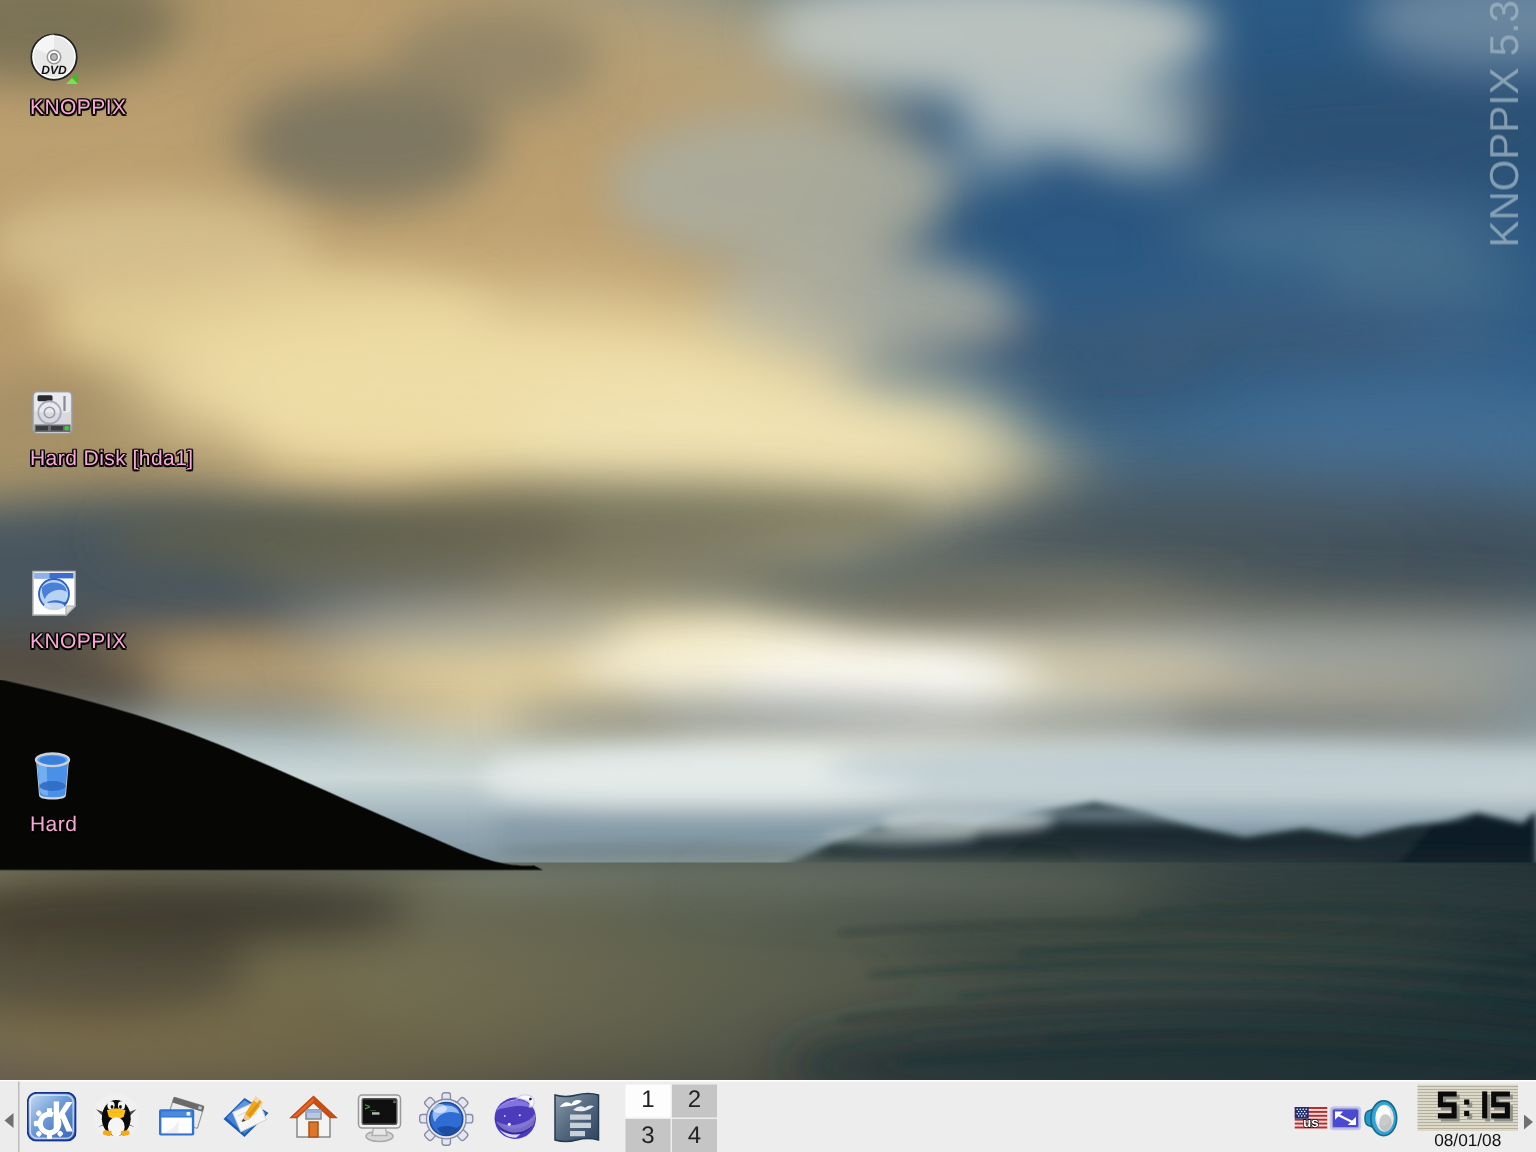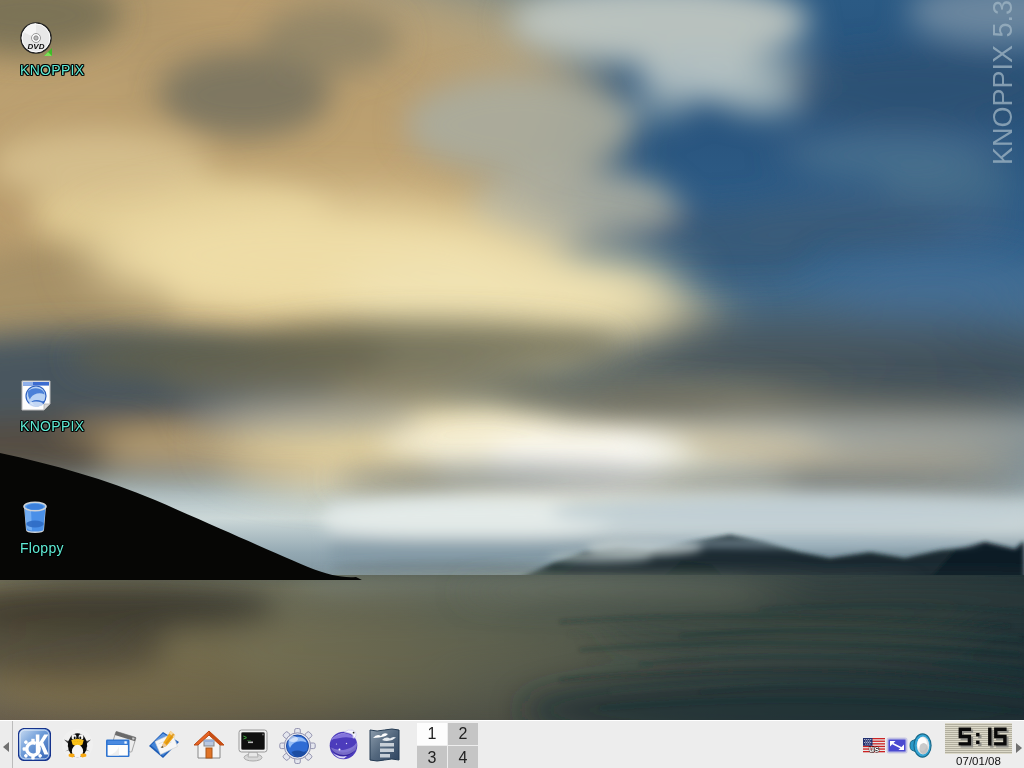--- a/index.html
+++ b/index.html
@@ -1,20 +1,20 @@
 <!DOCTYPE html>
 <html><head>
 <meta charset="utf-8">
 <style>
 html,body{margin:0;padding:0;}
 body{width:1024px;height:768px;overflow:hidden;font-family:"Liberation Sans",sans-serif;}
 #desk{position:relative;width:1024px;height:768px;overflow:hidden;background:#2f608e;}
 #wall{position:absolute;left:0;top:0;}
 .dicon{position:absolute;width:110px;text-align:left;}
-.dlab{color:#5eead4;font-size:14px;letter-spacing:0.3px;margin-top:0px;white-space:nowrap;
+.dlab{color:#f9a8d4;font-size:14px;letter-spacing:0.3px;margin-top:0px;white-space:nowrap;
  text-shadow:1px 0 0 #000,-1px 0 0 #000,0 1px 0 #000,0 -1px 0 #000,1px 1px 0 rgba(0,0,0,0.75),-1px -1px 0 rgba(0,0,0,0.75),1px -1px 0 rgba(0,0,0,0.75),-1px 1px 0 rgba(0,0,0,0.75);}
 #knoppixver{position:absolute;left:922px;top:69px;width:162px;height:30px;
  color:#a0b6c4;opacity:0.75;font-size:27px;transform:rotate(-90deg);text-align:left;white-space:nowrap;}
 #panel{position:absolute;left:0;top:720px;width:1024px;height:48px;background:#ededed;border-top:1px solid #fff;box-sizing:border-box;}
 .picon{position:absolute;top:7px;}
 </style>
 </head>
 <body>
 <div id="desk">
 <svg id="wall" width="1024" height="768">
@@ -233,20 +233,35 @@
  <circle cx="16" cy="16" r="4.5" fill="#fff" stroke="#999" stroke-width="1"></circle>
  <circle cx="16" cy="16" r="2.2" fill="#b8b8b8" stroke="#777" stroke-width="0.8"></circle>
  <text x="16" y="27" font-size="8" font-weight="bold" font-style="italic" text-anchor="middle" fill="#111" font-family="Liberation Sans">DVD</text>
  <path d="M24,34 L32,26 L32,34 Z" fill="#3fba28"></path>
  <path d="M24,34 L28,30 L32,34 Z" fill="#7be055"></path>
 </svg>
 <div class="dlab">KNOPPIX</div>
 </div>
 
 
+<div class="dicon" style="left:20px;top:260px;">
+<svg width="30" height="32" viewBox="0 0 30 32">
+ <rect x="2" y="1" width="26" height="28" rx="3" fill="#d8dade" stroke="#9a9ca2" stroke-width="1"></rect>
+ <rect x="3" y="2" width="24" height="13" rx="2" fill="#e8eaee"></rect>
+ <rect x="5" y="3.5" width="10" height="4" rx="1" fill="#2a2a2a"></rect>
+ <circle cx="13" cy="15" r="7.5" fill="none" stroke="#aab" stroke-width="1.2"></circle>
+ <circle cx="13" cy="15" r="3.5" fill="none" stroke="#99a" stroke-width="1"></circle>
+ <line x1="23" y1="4" x2="23" y2="14" stroke="#889" stroke-width="1.5"></line>
+ <rect x="3" y="23" width="24" height="5" fill="#6a6c72"></rect>
+ <rect x="4" y="24" width="8" height="3" fill="#3a3c40"></rect>
+ <rect x="14" y="24" width="8" height="3" fill="#3a3c40"></rect>
+ <circle cx="24.5" cy="25.5" r="1.5" fill="#42c83c"></circle>
+</svg>
+<div class="dlab">Hard Disk [hda1]</div>
+</div>
 
 <div class="dicon" style="left:20px;top:380px;">
 <svg width="32" height="34" viewBox="0 0 32 34">
  <path d="M2,1 L30,1 L30,24 L24,30 L2,30 Z" fill="#fdfdfd" stroke="#b8b8b8" stroke-width="1"></path>
  <rect x="3" y="2" width="26" height="3.6" fill="#3c6cd0"></rect>
  <rect x="3" y="2" width="10" height="3.6" fill="#8fb0ea"></rect>
  <circle cx="16" cy="16" r="10" fill="#b8d2f4"></circle>
  <path d="M8,11.5 Q12,7.5 18,8.5 Q24,9.5 24.5,14.5 Q21,12.5 17,13.5 Q11.5,15 9.8,19.5 Q7.5,15.5 8,11.5 Z" fill="#4a80d8"></path>
  <path d="M11.5,21.5 Q16,19 21.5,21 Q24.5,22 25.5,20 Q24.5,25 19.5,26 Q14,27 11.5,21.5 Z" fill="#3a70cc"></path>
  <circle cx="16" cy="16" r="10" fill="none" stroke="#2f62c0" stroke-width="1.2"></circle>
@@ -258,21 +273,21 @@
 
 <div class="dicon" style="left:20px;top:500px;">
 <svg width="30" height="36" viewBox="0 0 30 36">
  <path d="M4,6 L6,30 Q6,33 15,33 Q24,33 24,30 L26,6 Z" fill="#cfd4da"></path>
  <path d="M4.6,8 L6.5,29.5 Q7,31.5 15,31.5 Q23,31.5 23.5,29.5 L25.4,8 Z" fill="#4a90e8"></path>
  <path d="M5,10 L6.8,28 Q8,30 12,30.5 L11,10 Z" fill="#7ab4f4" opacity="0.85"></path>
  <ellipse cx="15" cy="24" rx="8.6" ry="3.4" fill="#2f6cc4" opacity="0.9"></ellipse>
  <ellipse cx="15" cy="6.5" rx="11" ry="4.2" fill="#5aa0f0" stroke="#cdd2d8" stroke-width="1.6"></ellipse>
  <ellipse cx="15" cy="6.8" rx="8.6" ry="3" fill="#3c80dc"></ellipse>
 </svg>
-<div class="dlab">Floppy</div>
+<div class="dlab">Hard</div>
 </div>
 
 <div id="panel">
 
 <div style="position:absolute;left:0;top:0;width:12px;height:47px;background:#ececec;"></div>
 <svg class="picon" style="left:2px;top:21px;" width="8" height="10" viewBox="0 0 8 10">
         <path d="M7,0 L1,5 L7,10 Z" fill="#707070"></path>
       </svg>
 <div style="position:absolute;left:12px;top:0;width:1px;height:47px;background:#bcbcbc;"></div>
 
@@ -478,19 +493,19 @@
 <path d="M48.5,4 h12.5 v3.4 h-9.1 v3.8 h9.1 v10.8 h-12.5 v-3.4 h9.1 v-4 h-9.1 Z"></path>
 </g>
 <g fill="#0a0a0a" transform="translate(0.6,0.6)">
 <path d="M13,4 h12.5 v3.4 h-9.1 v3.8 h9.1 v10.8 h-12.5 v-3.4 h9.1 v-4 h-9.1 Z"></path>
 <rect x="30.5" y="9.4" width="3.4" height="3.4"></rect>
           <rect x="30.5" y="17" width="3.4" height="3.4"></rect>
 <rect x="42.5" y="4" width="3.4" height="18"></rect>
 <path d="M48.5,4 h12.5 v3.4 h-9.1 v3.8 h9.1 v10.8 h-12.5 v-3.4 h9.1 v-4 h-9.1 Z"></path>
 </g>
 </svg>
-<div style="position:absolute;left:945px;top:34px;width:67px;height:13px;color:#111;font-size:11.5px;text-align:center;">07/01/08</div>
+<div style="position:absolute;left:945px;top:34px;width:67px;height:13px;color:#111;font-size:11.5px;text-align:center;">08/01/08</div>
 
 <svg class="picon" style="left:1015px;top:22px;" width="8" height="10" viewBox="0 0 8 10">
         <path d="M1,0 L7,5 L1,10 Z" fill="#707070"></path>
       </svg>
 </div>
 </div>
 
 </body></html>

